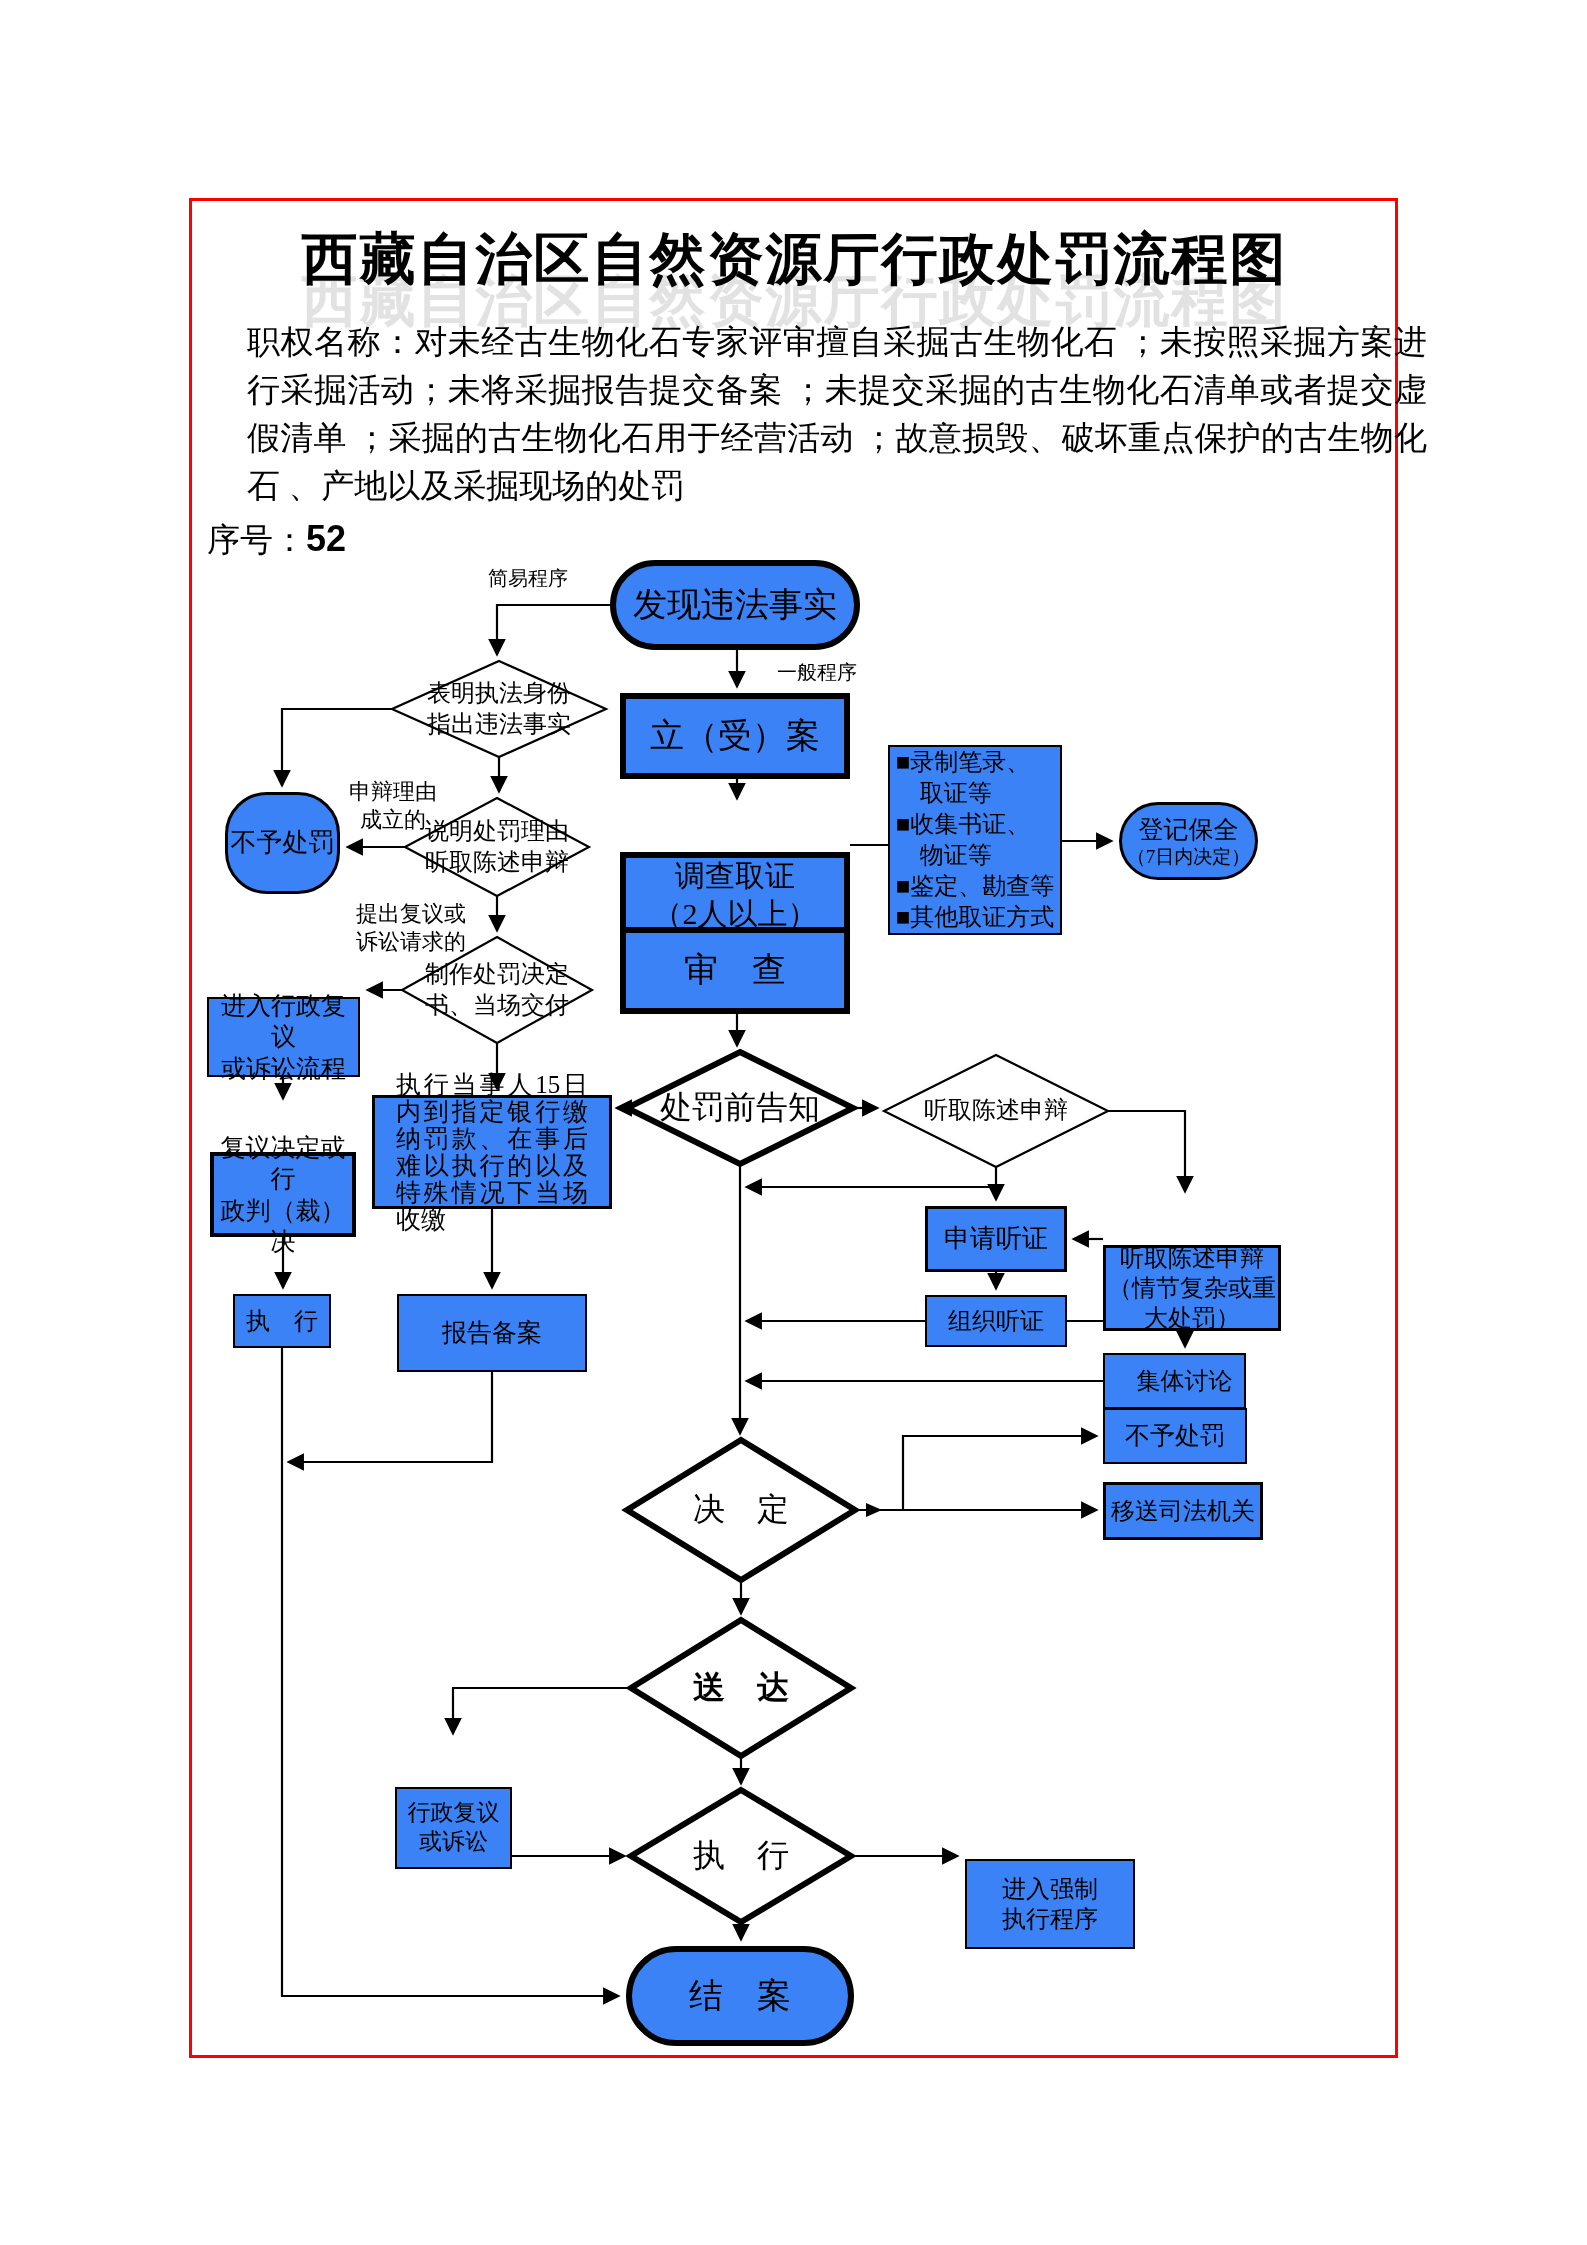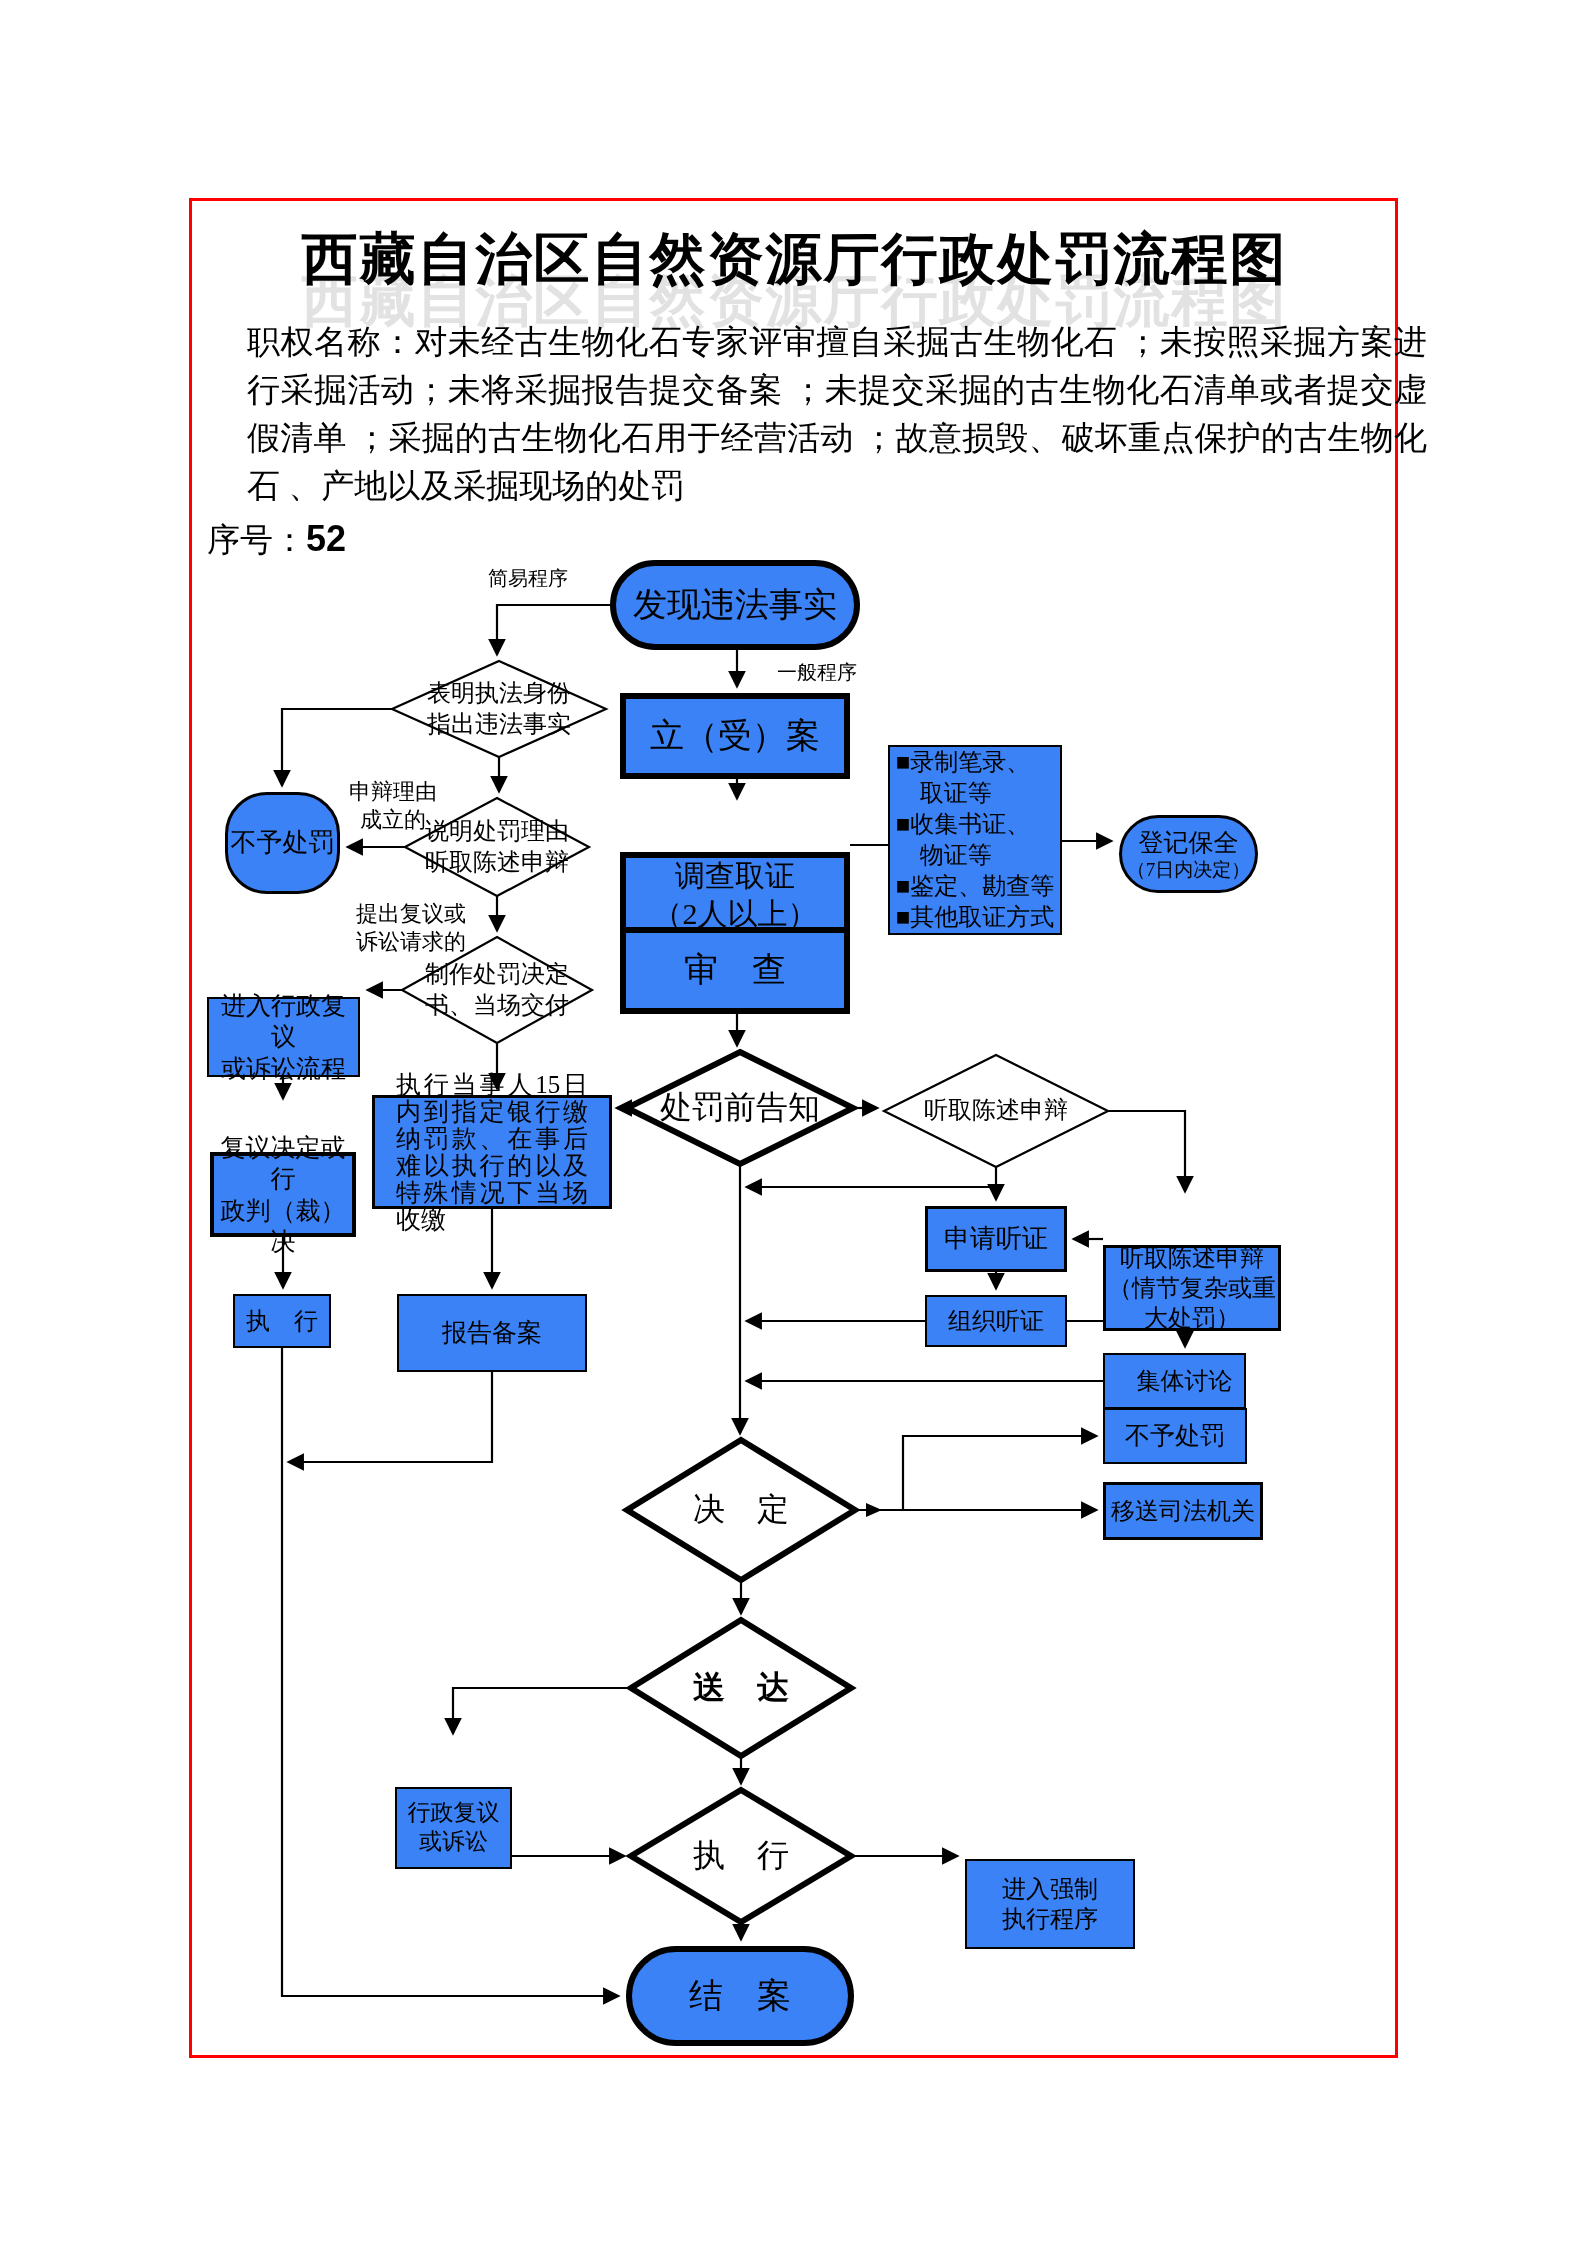--- a/index.html
+++ b/index.html
@@ -98,21 +98,21 @@
   <div class="nd" style="left:620px;top:693px;width:230px;height:86px;border-width:6px;font-size:34px;">立（受）案</div>
   <div class="nd pre" style="left:620px;top:805px;width:230px;height:85px;border-width:6px;font-size:30px;">调查取证
 （2人以上）</div>
   <div class="nd" style="left:620px;top:927px;width:230px;height:87px;border-width:6px;font-size:34px;">审　查</div>
   <div class="nd prew" style="left:888px;top:745px;width:174px;height:190px;border-width:2.5px;font-size:24px;line-height:31px;padding:4px 2px;">■录制笔录、
 　取证等
 ■收集书证、
 　物证等
 ■鉴定、勘查等
 ■其他取证方式</div>
-  <div class="nd" style="left:1119px;top:802px;width:139px;height:78px;border-width:3.5px;border-radius:39px;flex-direction:column;margin-top:13px;">
+  <div class="nd" style="left:1119px;top:802px;width:139px;height:78px;border-width:3.5px;border-radius:39px;flex-direction:column;">
       <span style="font-size:25px;">登记保全</span>
       <span style="font-size:19px;">（7日内决定）</span>
   </div>
   <div class="nd" style="left:225px;top:792px;width:115px;height:102px;border-width:3px;border-radius:42px;font-size:26px;">不予处罚</div>
   <div class="nd pre" style="left:207px;top:950px;width:153px;height:80px;border-width:2.5px;font-size:25px;">进入行政复议
 或诉讼流程</div>
   <div class="nd pre" style="left:210px;top:1105px;width:146px;height:85px;border-width:4px;font-size:25px;">复议决定或行
 政判（裁）决</div>
   <div class="nd" style="left:233px;top:1294px;width:98px;height:54px;border-width:2.5px;font-size:24px;">执　行</div>
   <div class="nd" style="left:372px;top:1095px;width:240px;height:114px;border-width:3px;font-size:25px;text-align:justify;padding:2px 21px;line-height:27px;">执行当事人15日内到指定银行缴纳罚款、在事后难以执行的以及特殊情况下当场收缴</div>

